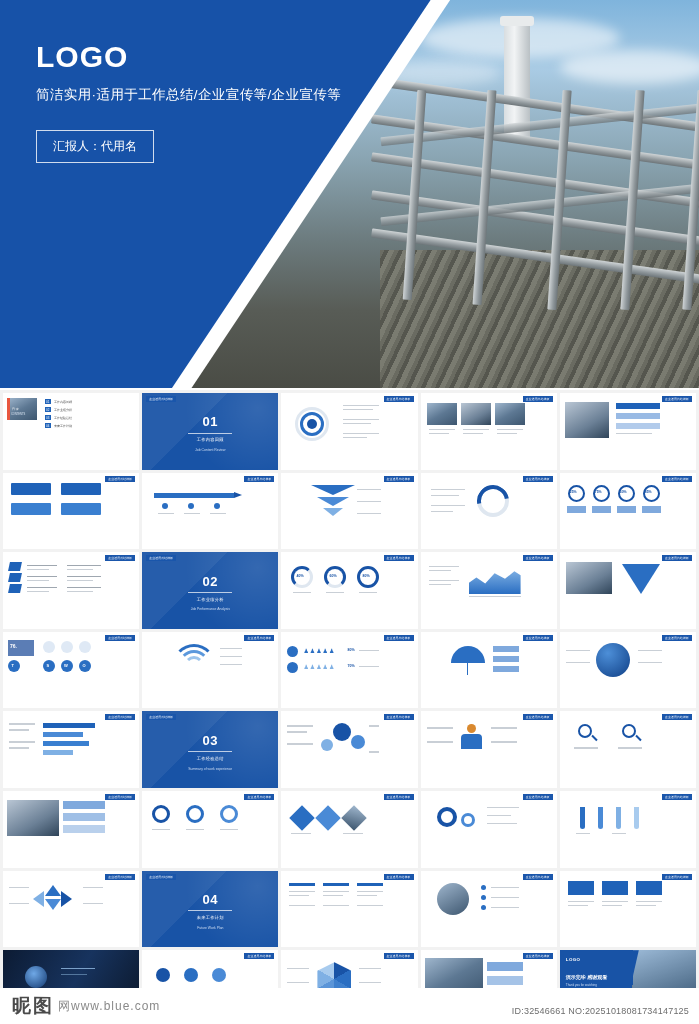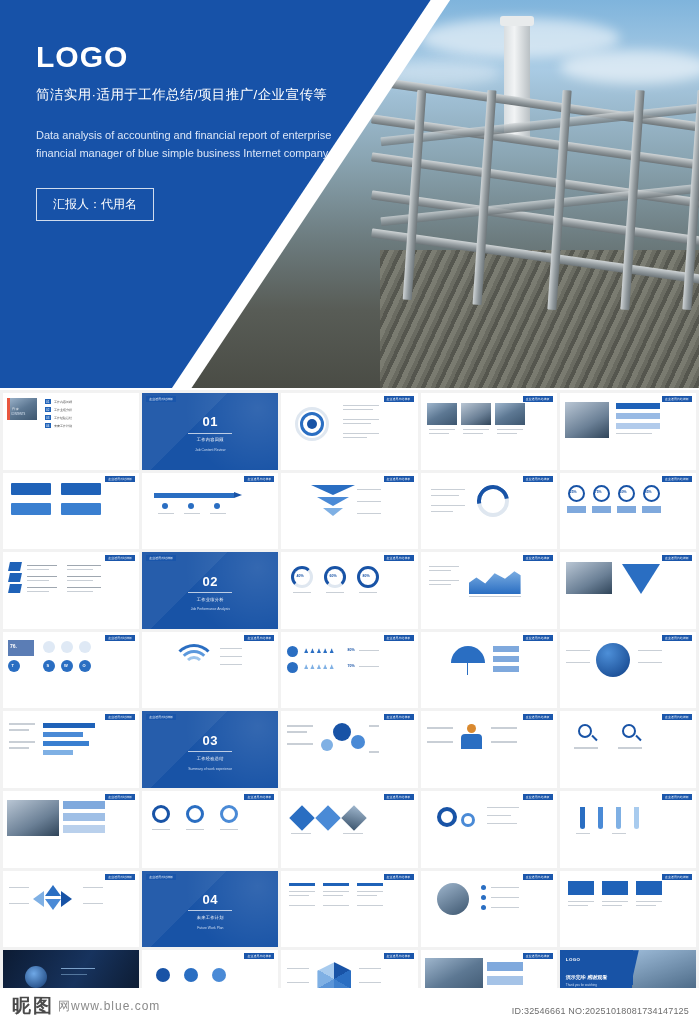--- a/index.html
+++ b/index.html
@@ -194,25 +194,21 @@
       <div class="v" style="left:258px;top:0;height:220px;transform:rotate(4deg);"></div>
       <div class="v" style="left:320px;top:0;height:220px;transform:rotate(4deg);"></div>
     </div>
   </div>
 
   <div class="hero-blue"></div>
   <div class="hero-white-stripe"></div>
 
   <div class="hero-content">
     <div class="logo">LOGO</div>
-    <div class="hero-sub">简洁实用·适用于工作总结/项目推广/企业宣传等</div>
-    <div class="hero-en">
-      <div>Data analysis of accounting and financial report of enterprise</div>
-      <div>financial manager of blue simple business Internet company</div>
-    </div>
+    <div class="hero-sub">简洁实用·适用于工作总结/企业宣传等/企业宣传等</div>
     <div class="hero-btn">汇报人：代用名</div>
   </div>
 </div>
 
 <div class="grid">
 
   <div class="slide">
     <div class="photo" style="left:4px;top:5px;width:30px;height:22px;"></div>
     <div class="chip" style="left:4px;top:5px;width:3px;height:22px;background:#e8563f;"></div>
     <div style="position:absolute;left:9px;top:14px;color:#fff;font-size:3px;">目 录</div>

